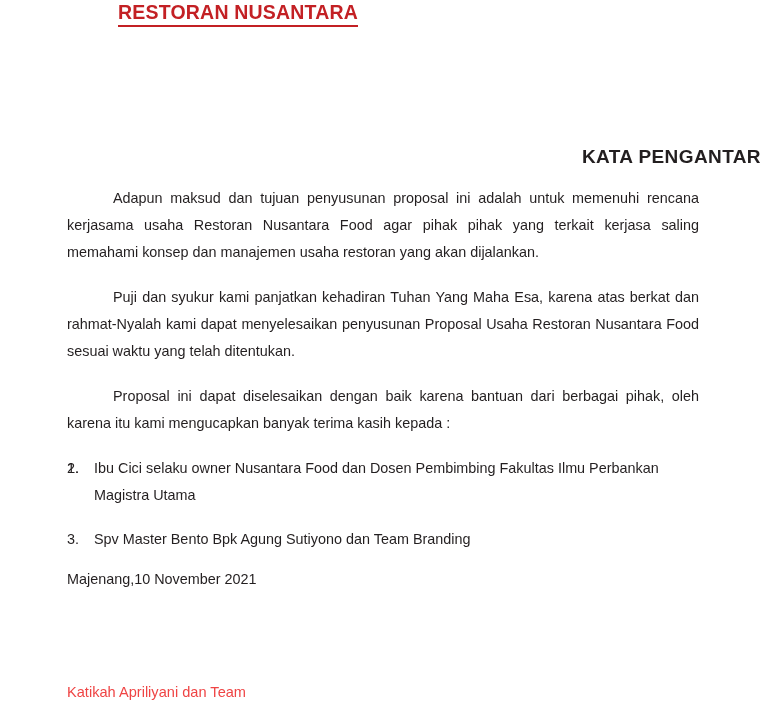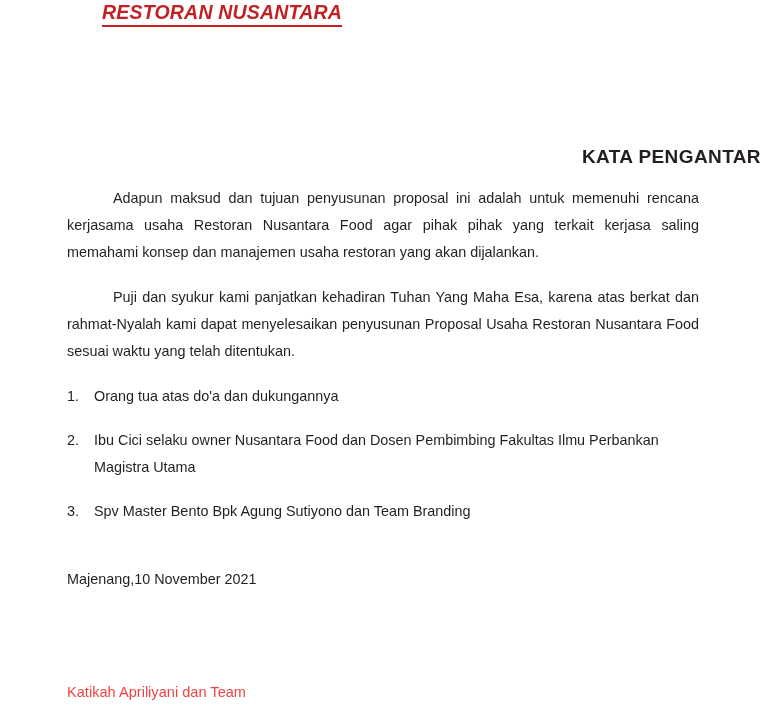--- a/index.html
+++ b/index.html
@@ -15,26 +15,25 @@
     position: relative;
     width: 761px;
     height: 721px;
     background: #ffffff;
     overflow: hidden;
   }
 
   
   .letterhead {
     position: absolute;
-    left: 102px;
+    left: 118px;
     top: 2px;
     font-family: "Liberation Sans", sans-serif;
     font-size: 19.5px;
     font-weight: bold;
-    font-style: italic;
     color: #c32024;
     letter-spacing: 0.2px;
     white-space: nowrap;
     border-bottom: 2px solid #c32024;
     padding-bottom: 1px;
     line-height: 1.12;
   }
 
   
   .doc-title {
@@ -125,25 +124,25 @@
   <div class="letterhead">RESTORAN NUSANTARA</div>
 
   <div class="doc-title">KATA PENGANTAR</div>
 
   <div class="body-block">
 
     <p class="para">Adapun maksud dan tujuan penyusunan proposal ini adalah untuk memenuhi rencana kerjasama usaha Restoran Nusantara Food agar pihak pihak yang terkait kerjasa saling memahami konsep dan manajemen usaha restoran yang akan dijalankan.</p>
 
     <p class="para">Puji dan syukur kami panjatkan kehadiran Tuhan Yang Maha Esa, karena atas berkat dan rahmat-Nyalah kami dapat menyelesaikan penyusunan Proposal Usaha Restoran Nusantara Food sesuai waktu yang telah ditentukan.</p>
 
+    <p class="para">Proposal ini dapat diselesaikan dengan baik karena bantuan dari berbagai pihak, oleh karena itu kami mengucapkan banyak terima kasih kepada :</p>
 
     <ol class="ack-list">
       <li>
         <span class="marker">1.</span>
-        <span>Orang tua atas do'a dan dukungannya</span>
       </li>
       <li>
         <span class="marker">2.</span>
         <span>Ibu Cici selaku owner Nusantara Food dan Dosen Pembimbing Fakultas Ilmu Perbankan Magistra Utama</span>
       </li>
       <li>
         <span class="marker">3.</span>
         <span>Spv Master Bento Bpk Agung Sutiyono dan Team Branding</span>
       </li>
     </ol>

